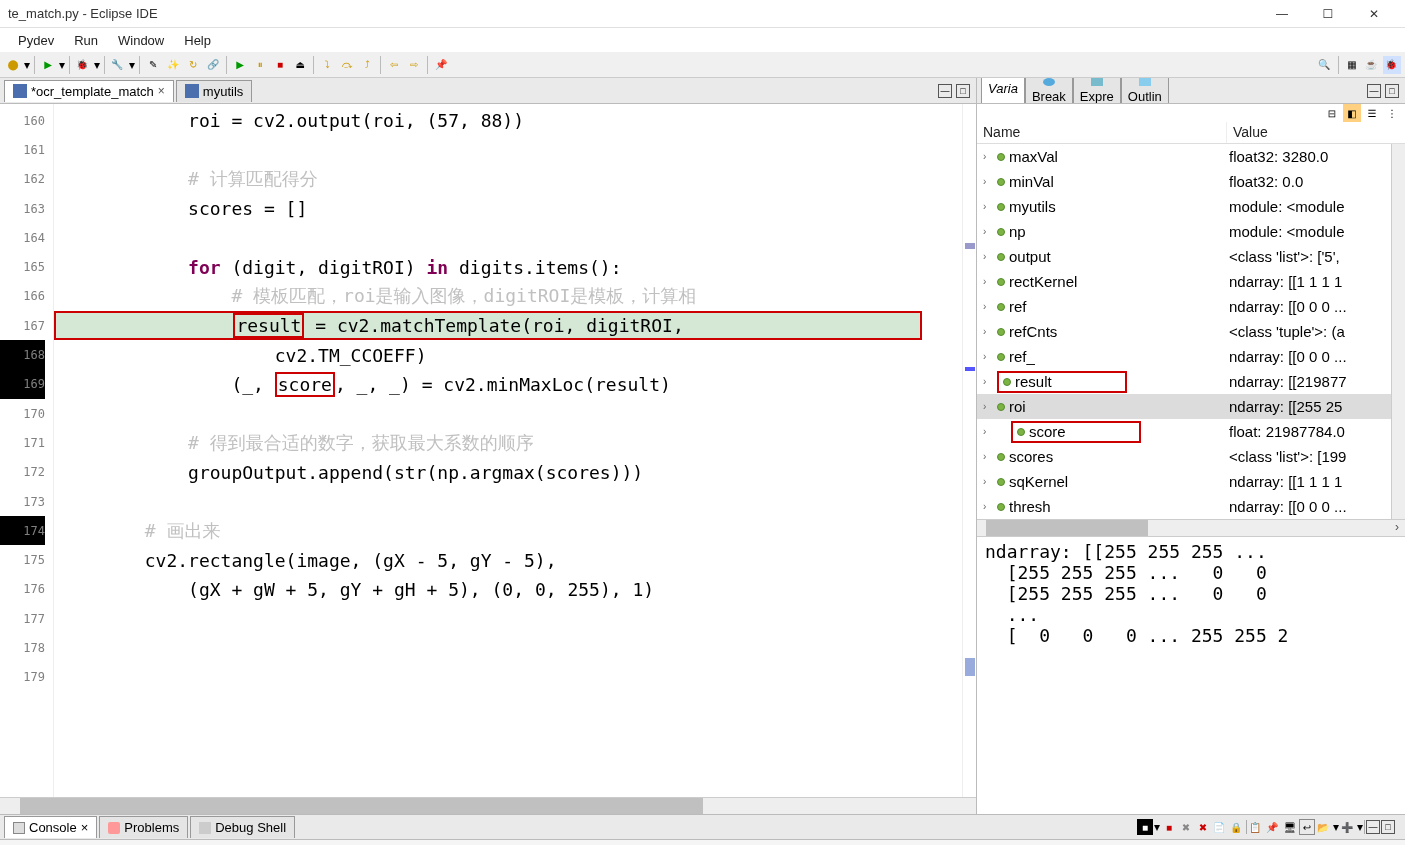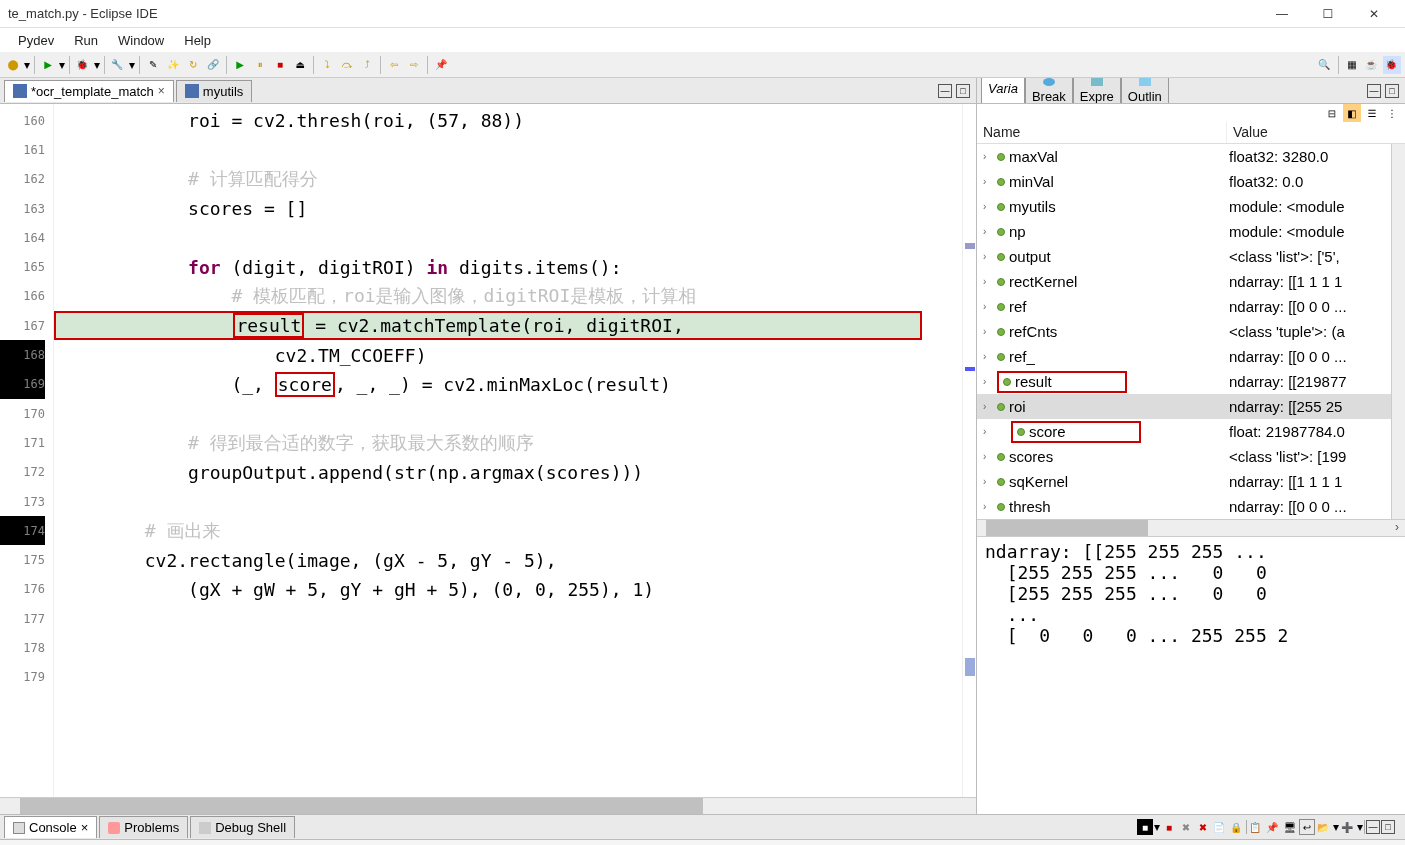--- a/index.html
+++ b/index.html
@@ -159,21 +159,21 @@
           <div class="ln">172</div>
           <div class="ln">173</div>
           <div class="ln hl">174</div>
           <div class="ln">175</div>
           <div class="ln">176</div>
           <div class="ln">177</div>
           <div class="ln">178</div>
           <div class="ln">179</div>
         </div>
       <div class="code" id="code">
-          <div class="line"><span>            </span><span>roi = cv2.thresh(roi, (</span><span class="num">57</span><span>, </span><span class="num">88</span><span>))</span></div>
+          <div class="line"><span>            </span><span>roi = cv2.output(roi, (</span><span class="num">57</span><span>, </span><span class="num">88</span><span>))</span></div>
           <div class="line"><span></span></div>
           <div class="line"><span>            </span><span class="com"># 计算匹配得分</span></div>
           <div class="line"><span>            </span><span>scores = []</span></div>
           <div class="line"><span></span></div>
           <div class="line"><span>            </span><span class="kw">for</span><span> (digit, digitROI) </span><span class="kw">in</span><span> digits.items():</span></div>
           <div class="line"><span>                </span><span class="com"># 模板匹配，roi是输入图像，digitROI是模板，计算相</span></div>
           <div class="line hl"><span>                </span><span class="redbox">result</span><span> = cv2.matchTemplate(roi, digitROI,</span></div>
           <div class="line"><span>                    </span><span>cv2.TM_CCOEFF)</span></div>
           <div class="line"><span>                </span><span>(_, </span><span class="redbox">score</span><span>, _, _) = cv2.minMaxLoc(result)</span></div>
           <div class="line"><span></span></div>

